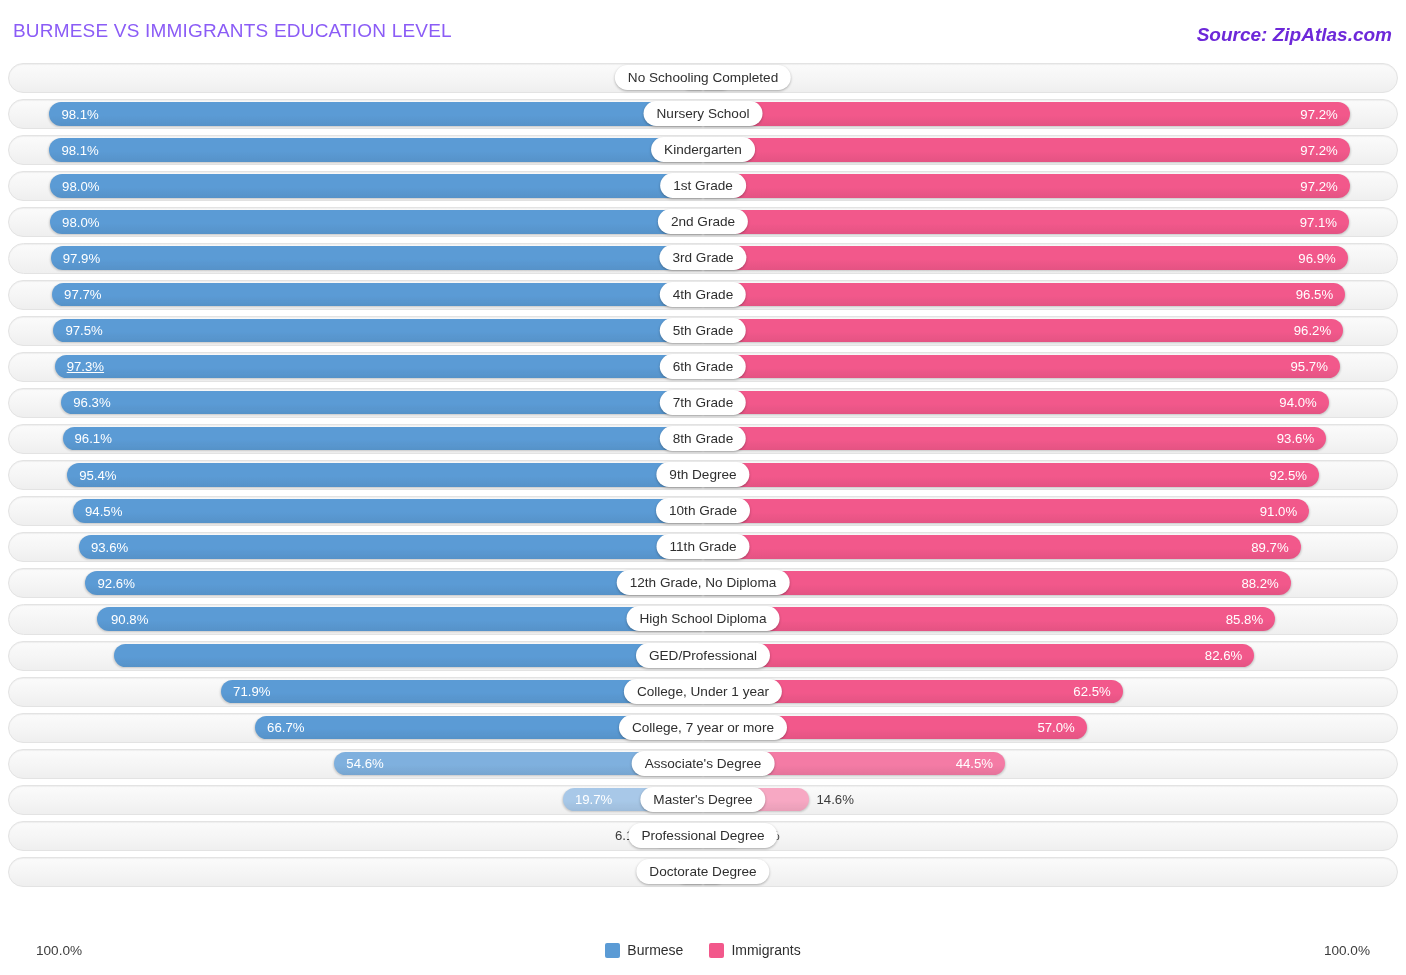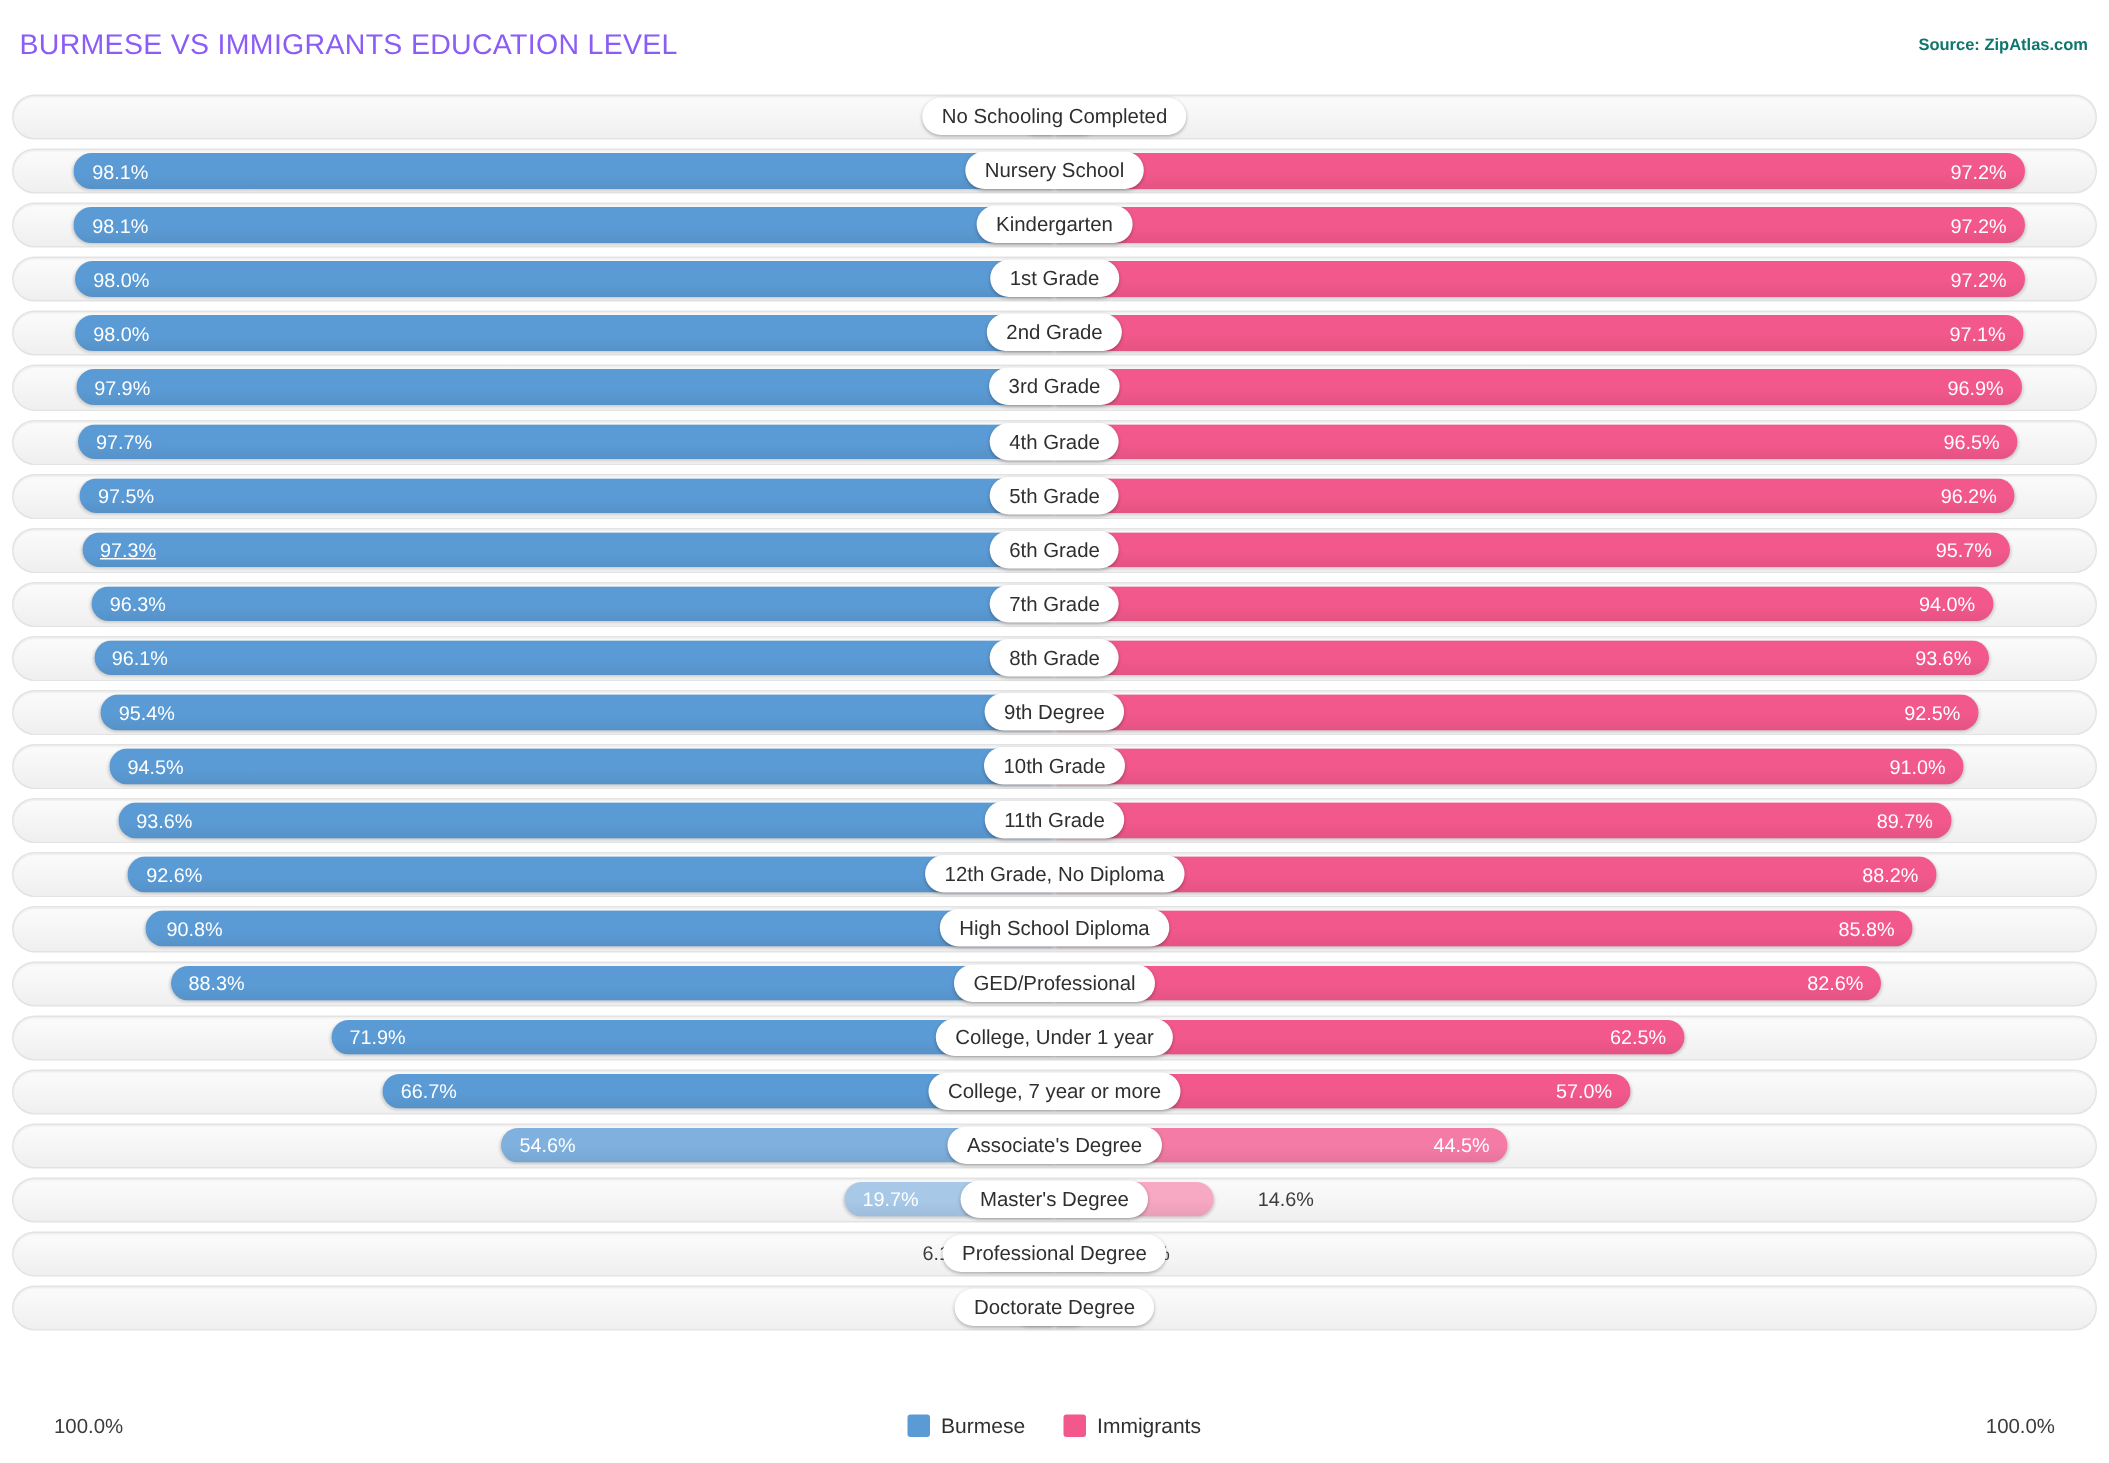--- a/index.html
+++ b/index.html
@@ -13,21 +13,21 @@
   #header{
     position:absolute;left:0;top:0;width:1406px;height:58px;
   }
   #chart-title{
     position:absolute;left:13px;top:20px;
     font-size:19px;color:#8b5cf6;letter-spacing:.2px;
     white-space:nowrap;
   }
   #source-label{
     position:absolute;right:14px;top:24px;
-    font-size:11px;color:#0f766e;font-weight:bold;
+    font-size:19px;color:#6d28d9;font-style:italic;font-weight:bold;
     white-space:nowrap;
   }
   #plot{
     position:absolute;left:0;top:60px;width:1406px;height:878px;
   }
   .row{
     position:relative;
     height:36.1px;
     width:1406px;
   }
@@ -279,21 +279,21 @@
         <div class="bar right" style="left: 703px; width: 572.132px; background: linear-gradient(rgb(242, 88, 139) 0%, rgb(242, 88, 139) 55%, rgba(0, 0, 0, 0.06) 100%), rgb(242, 88, 139);"></div>
         <div class="val inR" style="left: auto; right: 142.868px;">85.8%</div>
       </div>
       <div class="catlabel">High School Diploma</div>
     </div>
     <div class="row">
       <div class="rowline"></div>
       <div class="track"></div>
       <div class="bars">
         <div class="bar left" style="left: 113.635px; width: 589.365px; background: linear-gradient(rgb(91, 155, 213) 0%, rgb(91, 155, 213) 55%, rgba(0, 0, 0, 0.06) 100%), rgb(91, 155, 213);"></div>
-        <div class="val inL" style="left: 125.635px;">88.3%</div>
+        <div class="val inL" style="left: 125.635px; margin-top: 20px;">88.3%</div>
         <div class="bar right" style="left: 703px; width: 551.204px; background: linear-gradient(rgb(242, 88, 139) 0%, rgb(242, 88, 139) 55%, rgba(0, 0, 0, 0.06) 100%), rgb(242, 88, 139);"></div>
         <div class="val inR" style="left: auto; right: 163.796px;">82.6%</div>
       </div>
       <div class="catlabel">GED/Professional</div>
     </div>
     <div class="row">
       <div class="rowline"></div>
       <div class="track"></div>
       <div class="bars">
         <div class="bar left" style="left: 221.055px; width: 481.945px; background: linear-gradient(rgb(91, 155, 213) 0%, rgb(91, 155, 213) 55%, rgba(0, 0, 0, 0.06) 100%), rgb(91, 155, 213);"></div>
@@ -325,21 +325,21 @@
       </div>
       <div class="catlabel">Associate's Degree</div>
     </div>
     <div class="row">
       <div class="rowline"></div>
       <div class="track"></div>
       <div class="bars">
         <div class="bar left" style="left: 562.965px; width: 140.035px; background: linear-gradient(rgb(168, 200, 232) 0%, rgb(168, 200, 232) 55%, rgba(0, 0, 0, 0.06) 100%), rgb(168, 200, 232);"></div>
         <div class="val inL" style="left: 574.965px; text-align: right;">19.7%</div>
         <div class="bar right" style="left: 703px; width: 106.484px; background: linear-gradient(rgb(247, 168, 195) 0%, rgb(247, 168, 195) 55%, rgba(0, 0, 0, 0.06) 100%), rgb(247, 168, 195);"></div>
-        <div class="val outR" style="left: 816.484px; margin-left: 22px;">14.6%</div>
+        <div class="val outR" style="left: 816.484px;">14.6%</div>
       </div>
       <div class="catlabel">Master's Degree</div>
     </div>
     <div class="row">
       <div class="rowline"></div>
       <div class="track"></div>
       <div class="bars">
         <div class="bar left" style="left: 652.045px; width: 50.955px; background: linear-gradient(rgb(168, 200, 232) 0%, rgb(168, 200, 232) 55%, rgba(0, 0, 0, 0.06) 100%), rgb(168, 200, 232);"></div>
         <div class="val outL" style="right: 760.955px;">6.1%</div>
         <div class="bar right" style="left: 703px; width: 39.776px; background: linear-gradient(rgb(247, 168, 195) 0%, rgb(247, 168, 195) 55%, rgba(0, 0, 0, 0.06) 100%), rgb(247, 168, 195);"></div>

